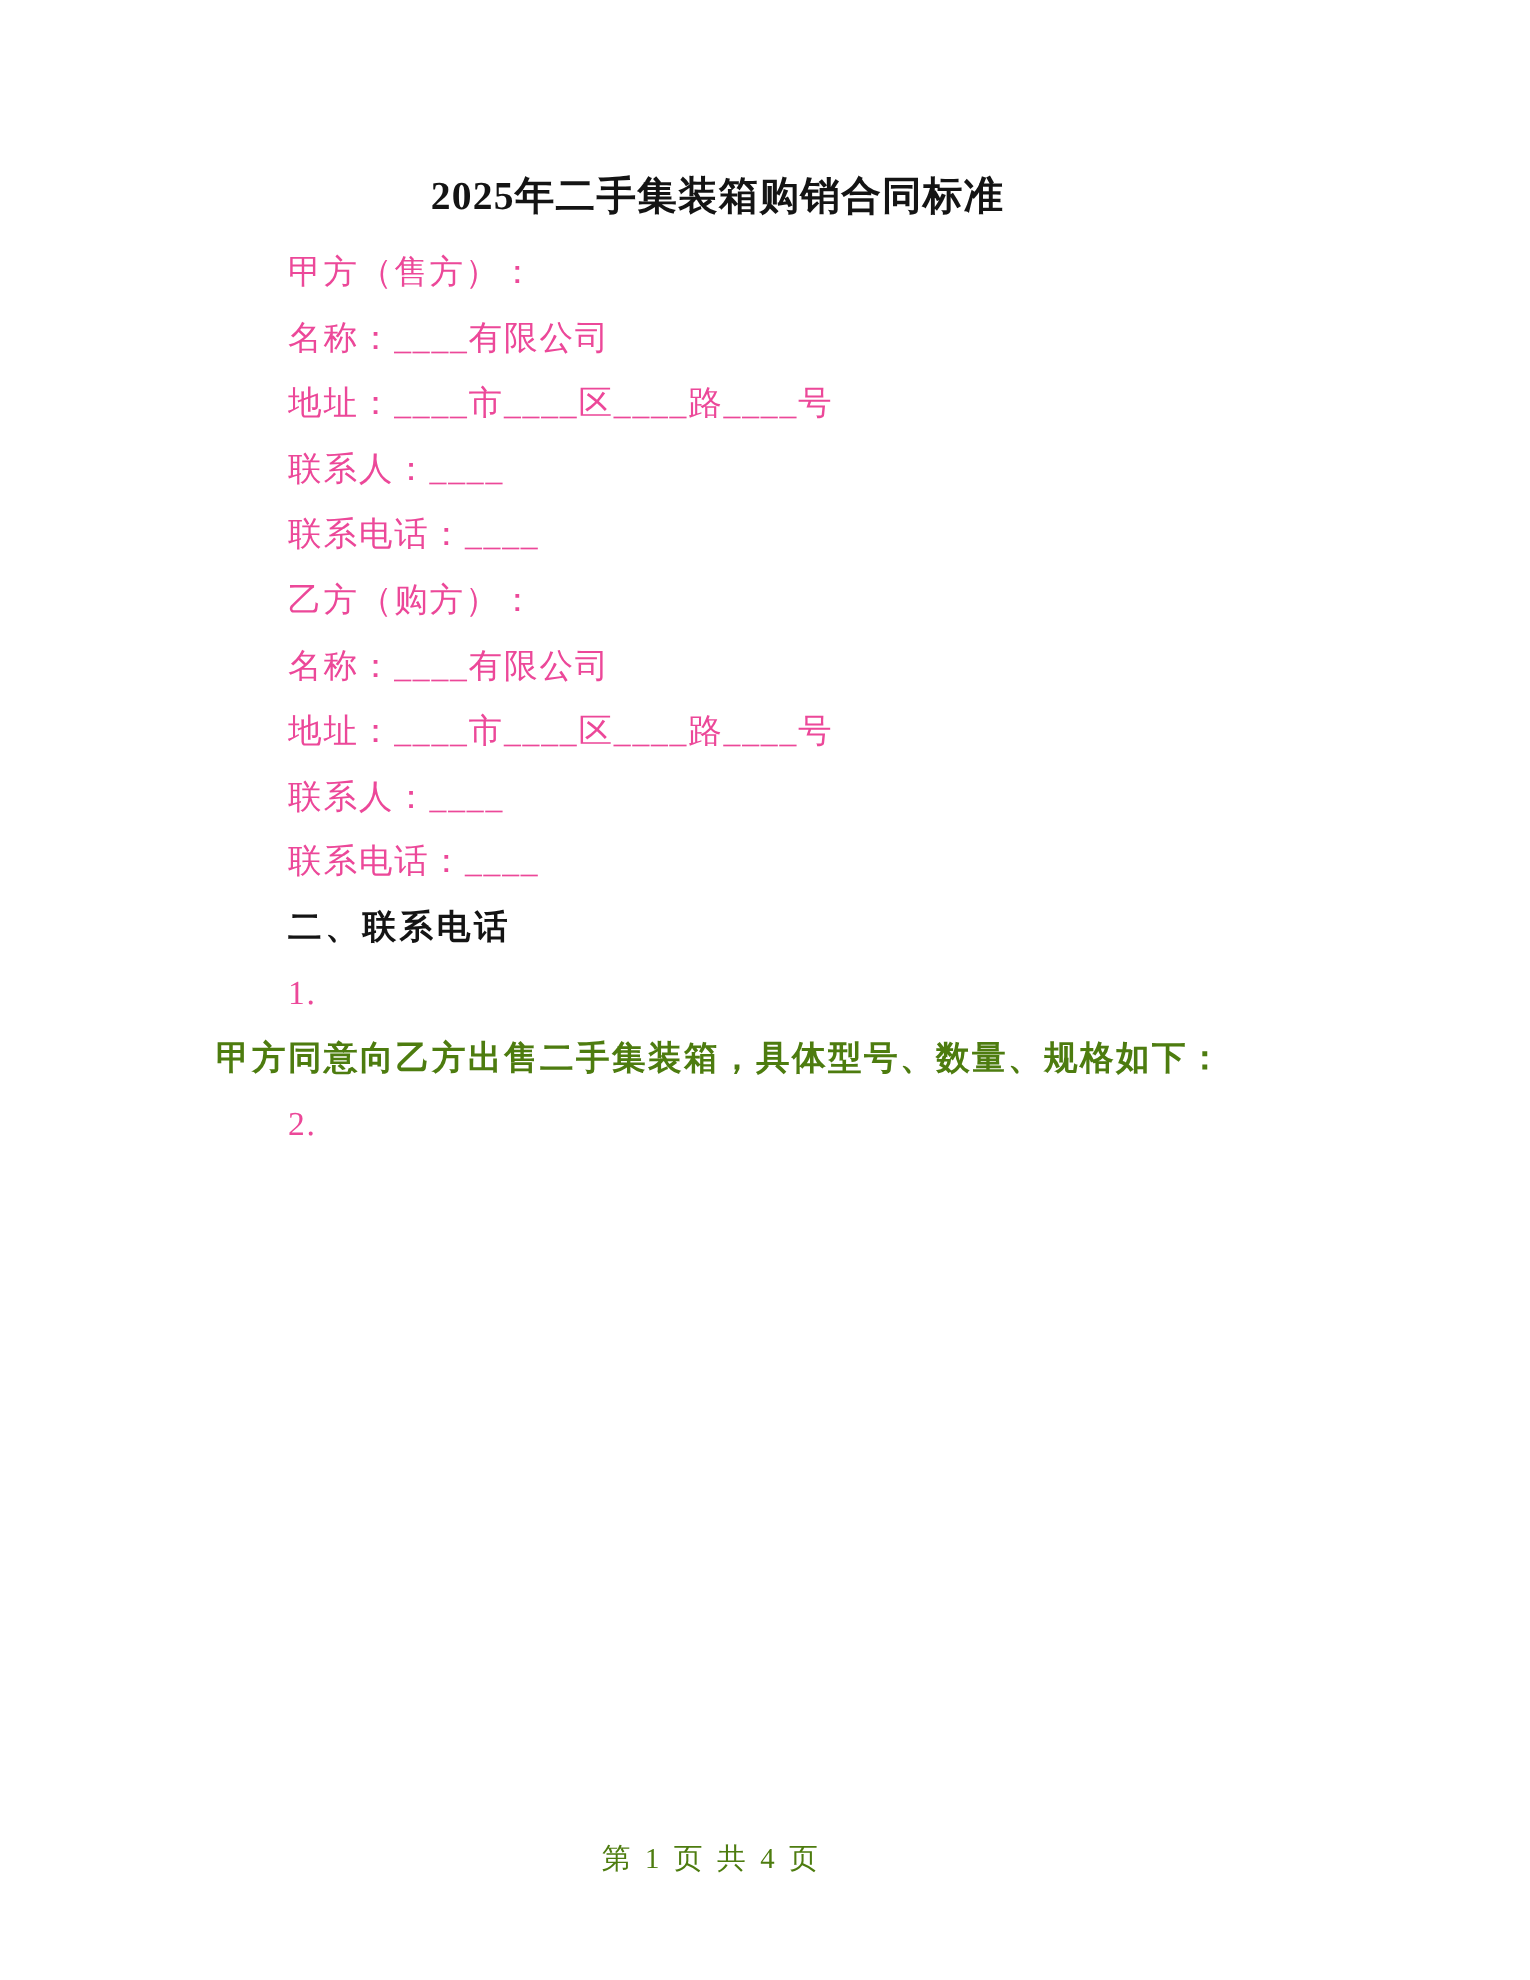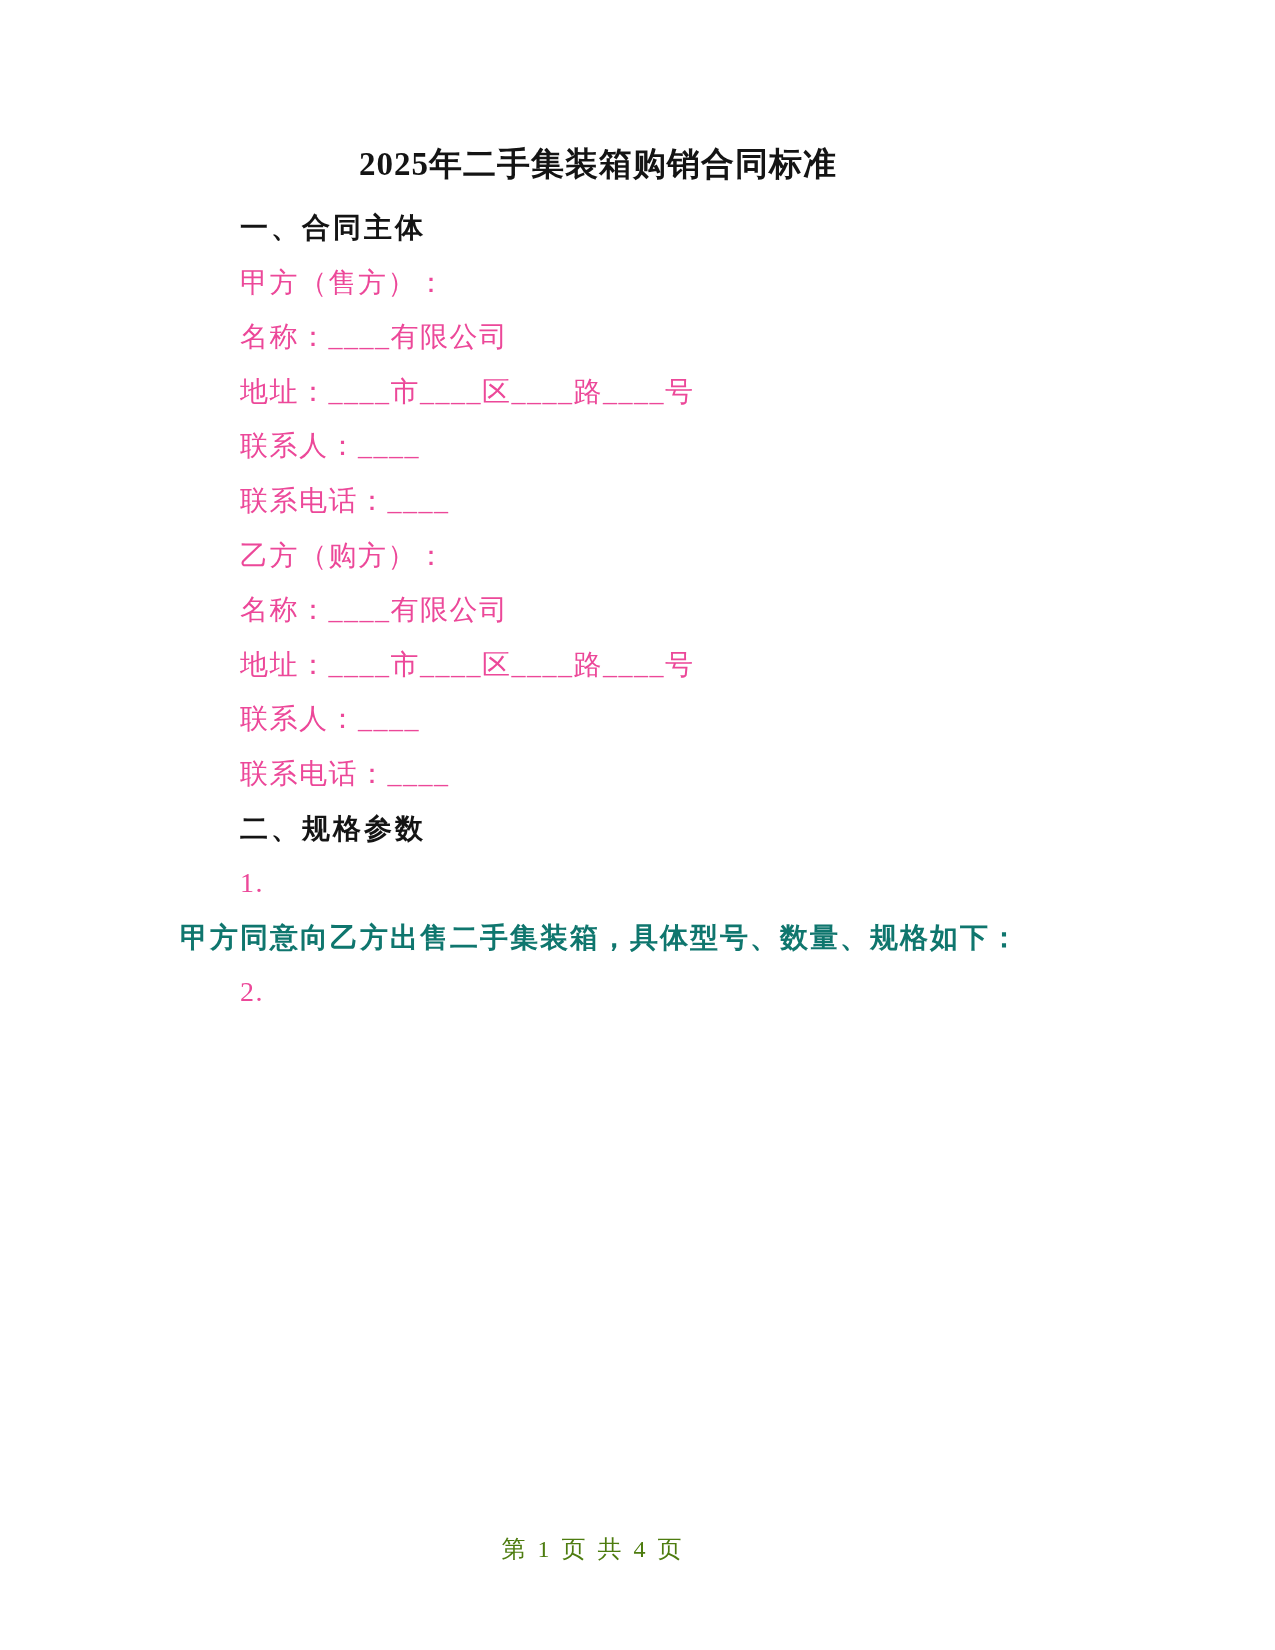--- a/index.html
+++ b/index.html
@@ -45,21 +45,21 @@
   .indent {
     padding-left: 60px;
   }
   .heading {
     font-weight: bold;
     color: #141414;
     letter-spacing: 3px;
   }
   .bold-par {
     font-weight: bold;
-    color: #0f766e;
+    color: #4d7c0f;
     letter-spacing: 2px;
   }
   .footer {
     position: absolute;
     top: 1533px;
     left: 0;
     width: 100%;
     text-align: center;
     font-size: 24px;
     letter-spacing: 3px;
@@ -67,32 +67,31 @@
   }
 </style>
 </head>
 <body>
 
 <div class="page">
 
   <h1 class="title">2025年二手集装箱购销合同标准</h1>
 
   <div class="lines">
-    <div class="line heading indent">一、合同主体</div>
     <div class="line indent">甲方（售方）：</div>
     <div class="line indent">名称：____有限公司</div>
     <div class="line indent">地址：____市____区____路____号</div>
     <div class="line indent">联系人：____</div>
     <div class="line indent">联系电话：____</div>
     <div class="line indent">乙方（购方）：</div>
     <div class="line indent">名称：____有限公司</div>
     <div class="line indent">地址：____市____区____路____号</div>
     <div class="line indent">联系人：____</div>
     <div class="line indent">联系电话：____</div>
-    <div class="line heading indent">二、规格参数</div>
+    <div class="line heading indent">二、联系电话</div>
     <div class="line indent">1.</div>
     <div class="line bold-par">甲方同意向乙方出售二手集装箱，具体型号、数量、规格如下：</div>
     <div class="line indent">2.</div>
   </div>
 
   <div class="footer">第 1 页 共 4 页</div>
 
 </div>
 
 </body></html>

